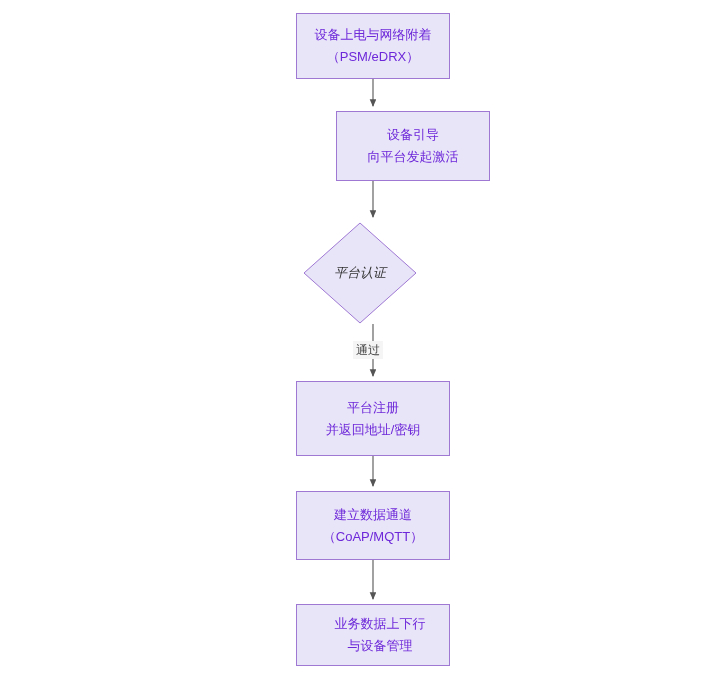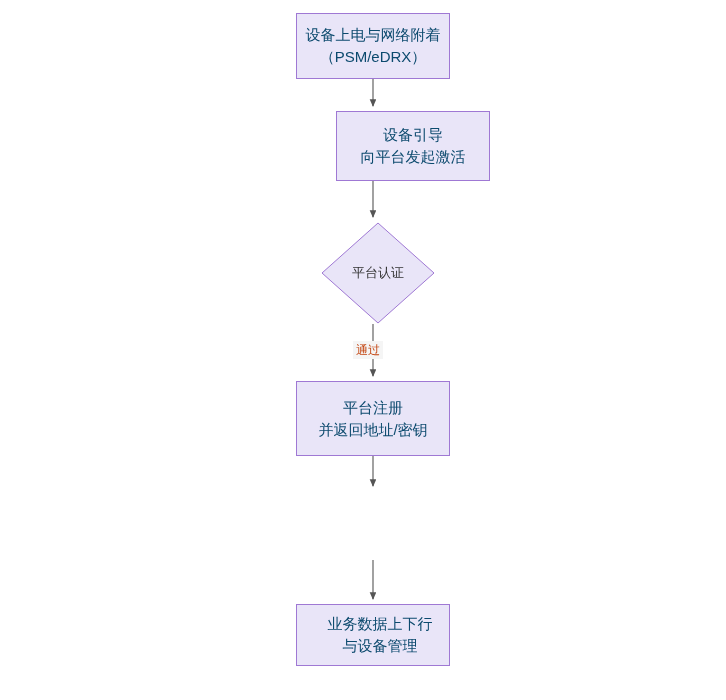--- a/index.html
+++ b/index.html
@@ -24,22 +24,22 @@
     top: 0;
     width: 726px;
     height: 700px;
     pointer-events: none;
   }
   .node {
     position: absolute;
     box-sizing: border-box;
     background: #e9e5f8;
     border: 1px solid #9f78d4;
-    color: #0c4a6e;
-    font-size: 15px;
+    color: #6d28d9;
+    font-size: 13px;
     line-height: 22px;
     text-align: center;
     display: flex;
     align-items: center;
     justify-content: center;
   }
   .node .node-text {
     white-space: pre-line;
     padding: 0 6px;
   }
@@ -66,21 +66,21 @@
     font-size: 13px;
     line-height: 22px;
     color: #333333;
     text-align: center;
     z-index: 2;
   }
   .edge-label {
     position: absolute;
     font-size: 12px;
     line-height: 16px;
-    color: #c2410c;
+    color: #404040;
     background: #f5f5f5;
     padding: 1px 3px;
     text-align: center;
     white-space: nowrap;
   }
 </style>
 </head>
 <body>
 
 <div id="flow-canvas">
@@ -106,35 +106,39 @@
   <div class="node" style="left:296px; top:13px; width:154px; height:66px;">
     <span class="node-text">设备上电与网络附着
 （PSM/eDRX）</span>
   </div>
 
   <div class="node" style="left:296px; top:111px; width:154px; height:70px;margin-left:40px;">
     <span class="node-text">设备引导
 向平台发起激活</span>
   </div>
 
-  <div class="decision-wrap" style="left:321px; top:222px; width:114px; height:102px;">
+  <div class="decision-wrap" style="left:303px; top:222px; width:114px; height:102px;font-style:italic;">
     <svg class="decision-shape" viewBox="0 0 114 102" preserveAspectRatio="none">
       <polygon class="dia" points="57,1 113,51 57,101 1,51"></polygon>
     </svg>
     <span class="decision-label">平台认证</span>
   </div>
 
   <div class="edge-label" style="left:353px; top:341px;">
     <span>通过</span>
   </div>
 
   <div class="node" style="left:296px; top:381px; width:154px; height:75px;">
     <span class="node-text">平台注册
 并返回地址/密钥</span>
   </div>
 
+  <div class="node" style="left:296px; top:491px; width:154px; height:69px;">
+    <span class="node-text">建立数据通道
+（CoAP/MQTT）</span>
+  </div>
 
   <div class="node" style="left:296px; top:604px; width:154px; height:62px;padding-left:14px;">
     <span class="node-text">业务数据上下行
 与设备管理</span>
   </div>
 
 </div>
 
 </body></html>

